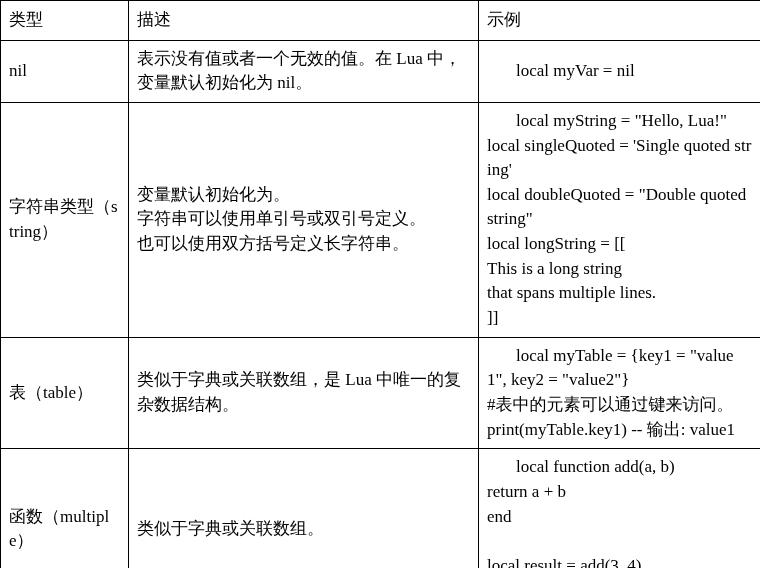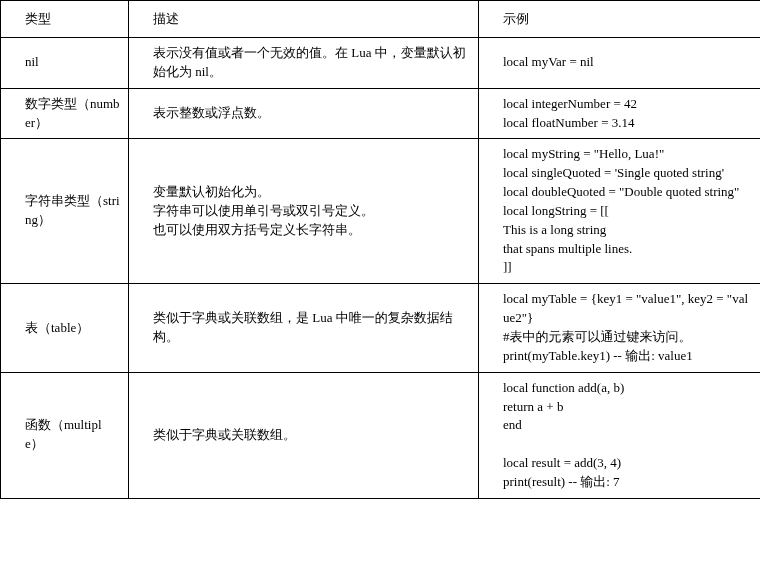--- a/index.html
+++ b/index.html
@@ -20,39 +20,40 @@
     table-layout: fixed;
   }
   table.lua-types col.col-type { width: 128px; }
   table.lua-types col.col-desc { width: 350px; }
   table.lua-types col.col-example { width: 282px; }
 
   table.lua-types th,
   table.lua-types td {
     border: 1px solid #000000;
     vertical-align: middle;
-    padding: 6px 8px 6px 24px;
-    font-size: 13px;
+    padding: 6px 8px 6px 8px;
+    font-size: 17px;
     line-height: 1.45;
     font-weight: normal;
     text-align: left;
   }
   table.lua-types thead th {
     height: 22px;
     padding-top: 7px;
     padding-bottom: 7px;
     vertical-align: middle;
   }
   .cell-text {
     white-space: pre-wrap;
     word-break: break-all;
     overflow-wrap: break-word;
   }
   td.example-cell .cell-text {
     font-family: "Liberation Serif", "DejaVu Serif", serif;
+    margin-left: 29px;
   }
   td.type-cell .cell-text,
   td.desc-cell .cell-text {
     word-break: break-all;
   }
 </style>
 </head>
 <body>
 
 <table class="lua-types">
@@ -66,26 +67,20 @@
       <th><span class="cell-text">类型</span></th>
       <th><span class="cell-text">描述</span></th>
       <th><span class="cell-text">示例</span></th>
     </tr>
   </thead>
   <tbody>
     <tr>
       <td class="type-cell"><span class="cell-text">nil</span></td>
       <td class="desc-cell"><span class="cell-text">表示没有值或者一个无效的值。在 Lua 中，变量默认初始化为 nil。</span></td>
       <td class="example-cell"><span class="cell-text">local myVar = nil</span></td>
-    </tr>
-    <tr>
-      <td class="type-cell"><span class="cell-text">数字类型（number）</span></td>
-      <td class="desc-cell"><span class="cell-text">表示整数或浮点数。</span></td>
-      <td class="example-cell"><span class="cell-text">local integerNumber = 42
-local floatNumber = 3.14</span></td>
     </tr>
     <tr>
       <td class="type-cell"><span class="cell-text">字符串类型（string）</span></td>
       <td class="desc-cell"><span class="cell-text">变量默认初始化为。
 字符串可以使用单引号或双引号定义。
 也可以使用双方括号定义长字符串。</span></td>
       <td class="example-cell"><span class="cell-text">local myString = "Hello, Lua!"
 local singleQuoted = 'Single quoted string'
 local doubleQuoted = "Double quoted string"
 local longString = [[

